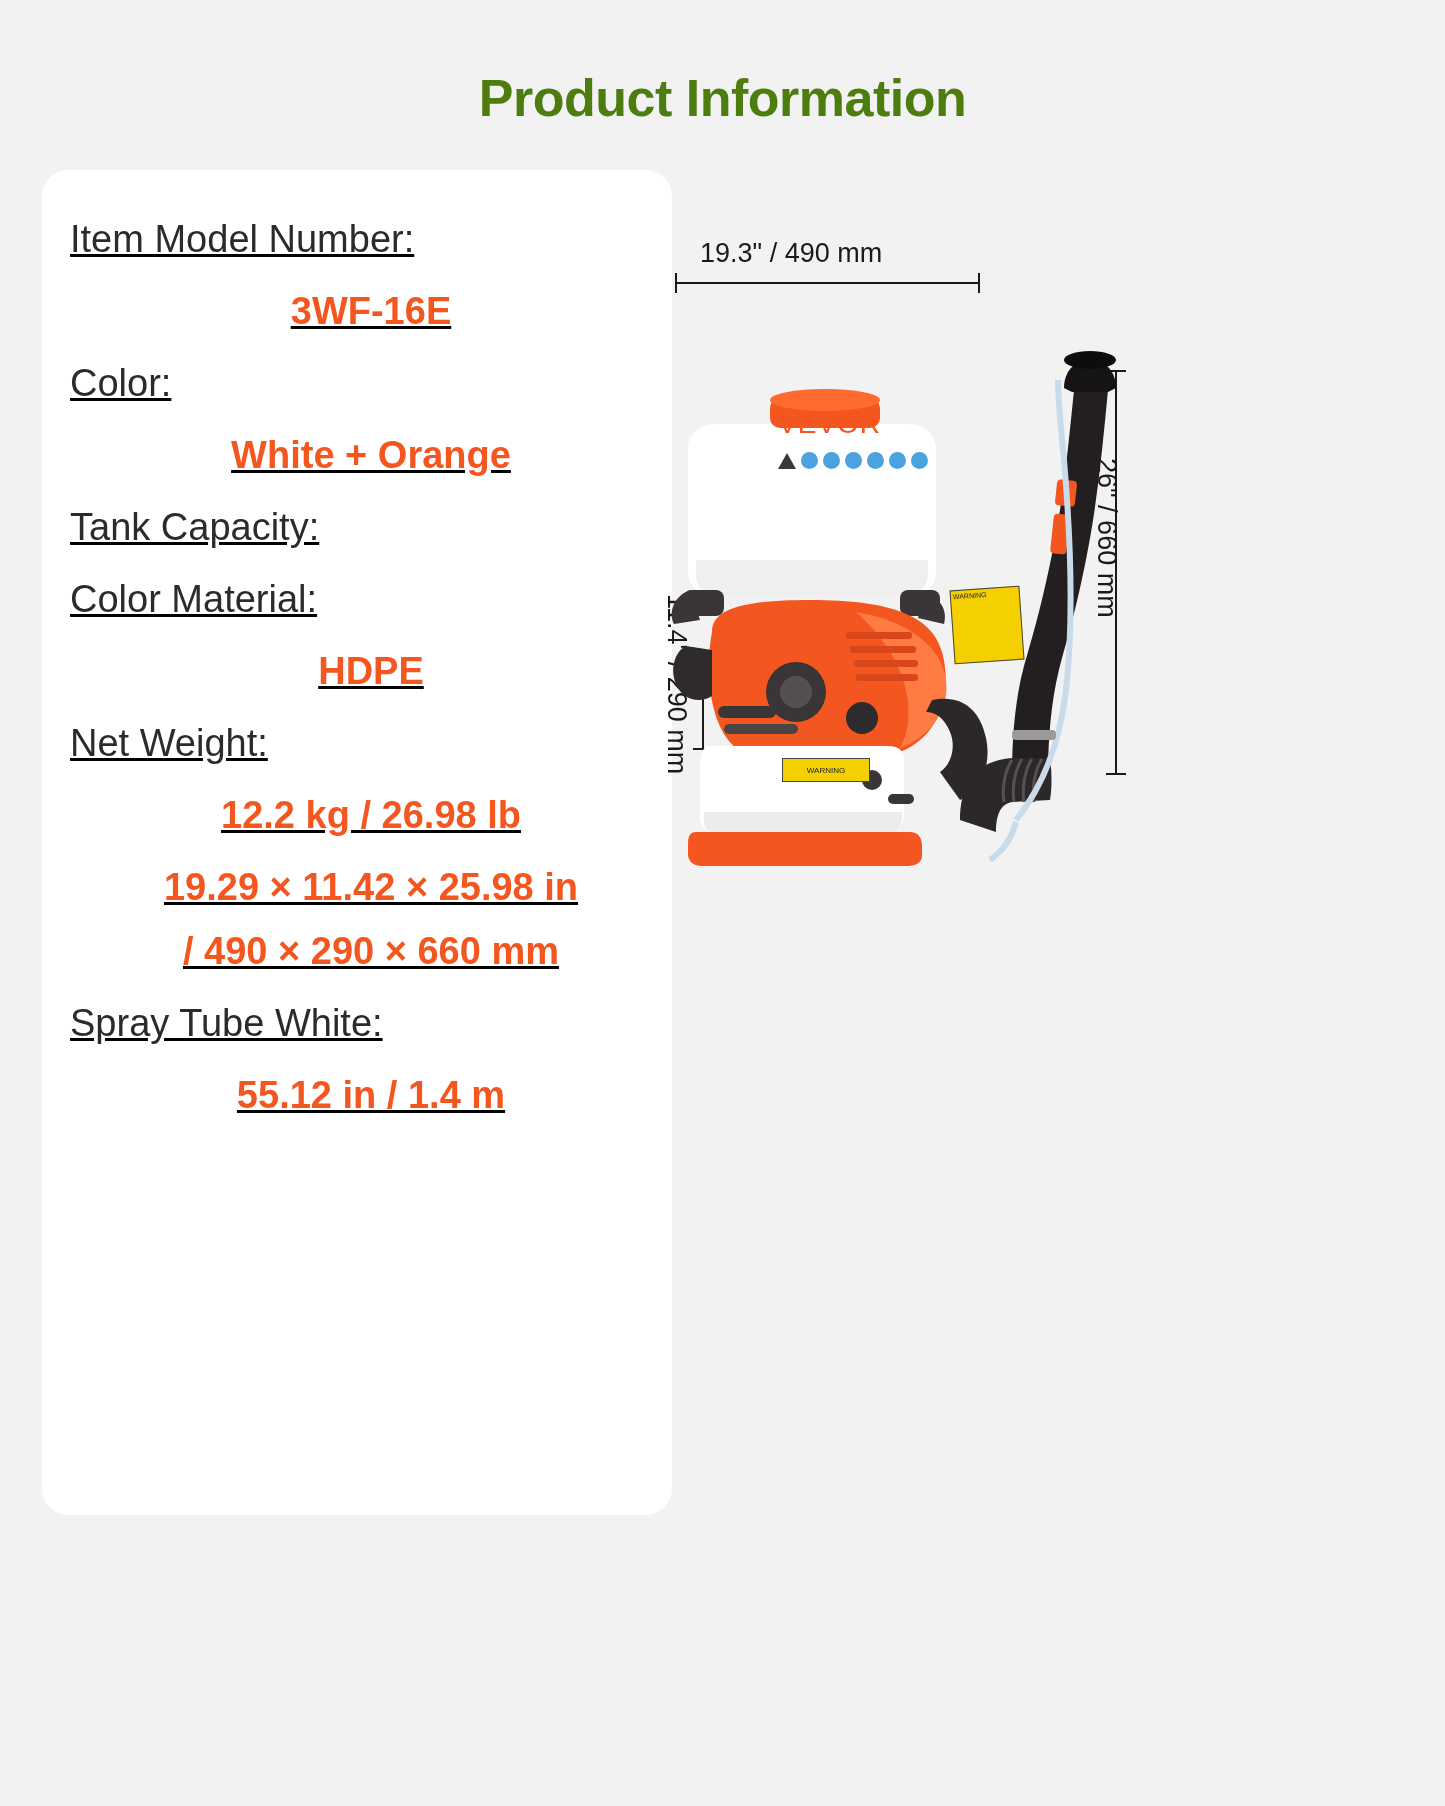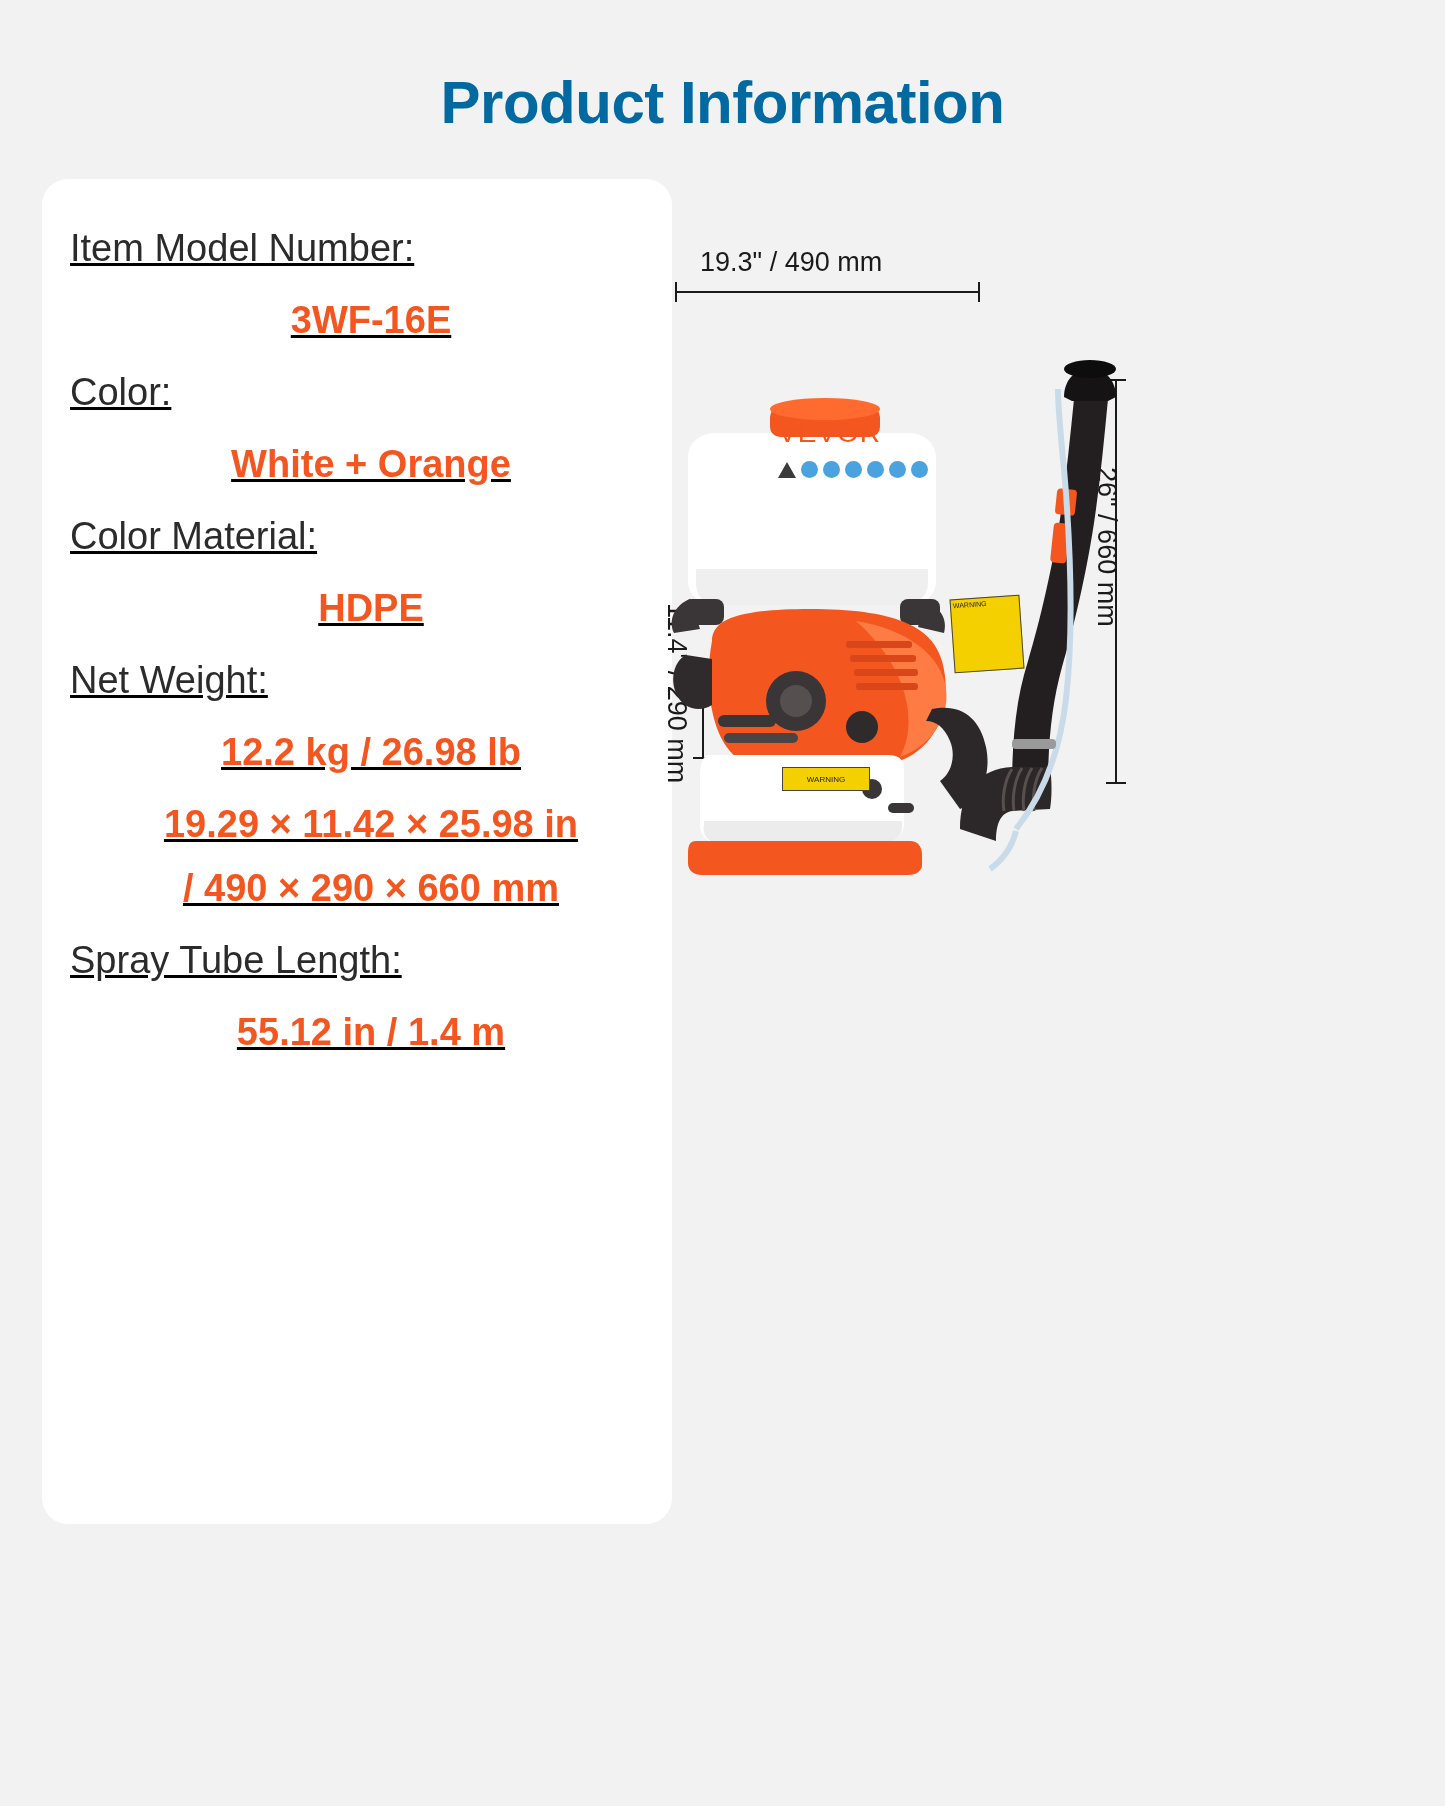--- a/index.html
+++ b/index.html
@@ -10,22 +10,22 @@
     width: 1445px;
     height: 1806px;
     background: #f2f2f2;
     font-family: "Liberation Sans", sans-serif;
     overflow: hidden;
     position: relative;
   }
 
   .page-title {
     text-align: center;
-    color: #0369a1;
-    font-size: 60px;
+    color: #4d7c0f;
+    font-size: 52px;
     font-weight: bold;
     letter-spacing: -0.5px;
     margin-top: 68px;
   }
 
   .content {
     position: relative;
     margin-top: 42px;
     height: 1600px;
   }
@@ -244,31 +244,32 @@
 
   <div class="spec-card">
     <div class="spec-list">
 
       <div class="spec-label">Item Model Number:</div>
       <div class="spec-value">3WF-16E</div>
 
       <div class="spec-label">Color:</div>
       <div class="spec-value">White + Orange</div>
 
+      <div class="spec-label">Tank Capacity:</div>
 
       <div class="spec-label">Color Material:</div>
       <div class="spec-value">HDPE</div>
 
       <div class="spec-label">Net Weight:</div>
       <div class="spec-value">12.2 kg / 26.98 lb</div>
 
       <div class="spec-value tight">19.29 × 11.42 × 25.98 in</div>
       <div class="spec-value">/ 490 × 290 × 660 mm</div>
 
-      <div class="spec-label">Spray Tube Length:</div>
+      <div class="spec-label">Spray Tube White:</div>
       <div class="spec-value">55.12 in / 1.4 m</div>
 
     </div>
   </div>
 
   <div class="product-area">
 
     <div class="dim-top-label">19.3" / 490 mm</div>
     <div class="dim-top-line"></div>
 

